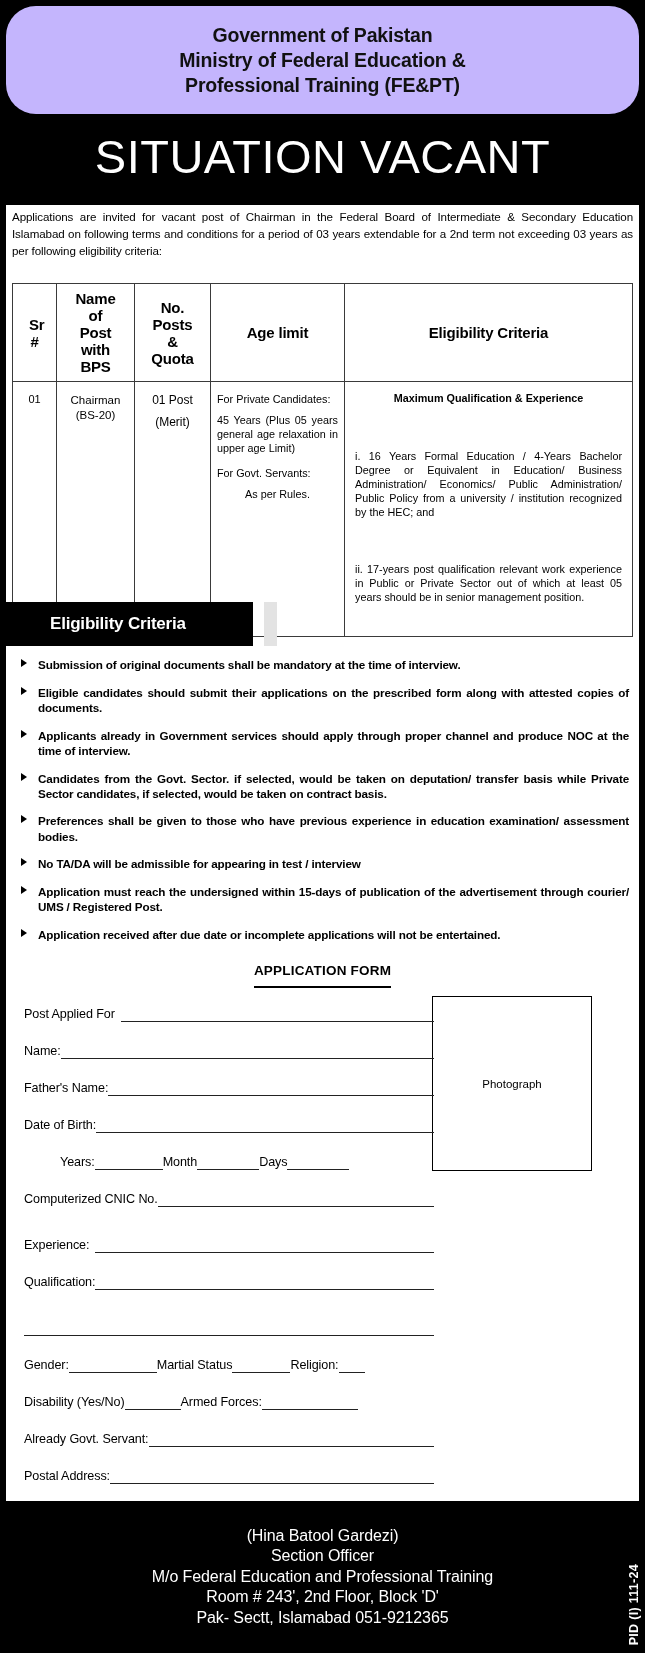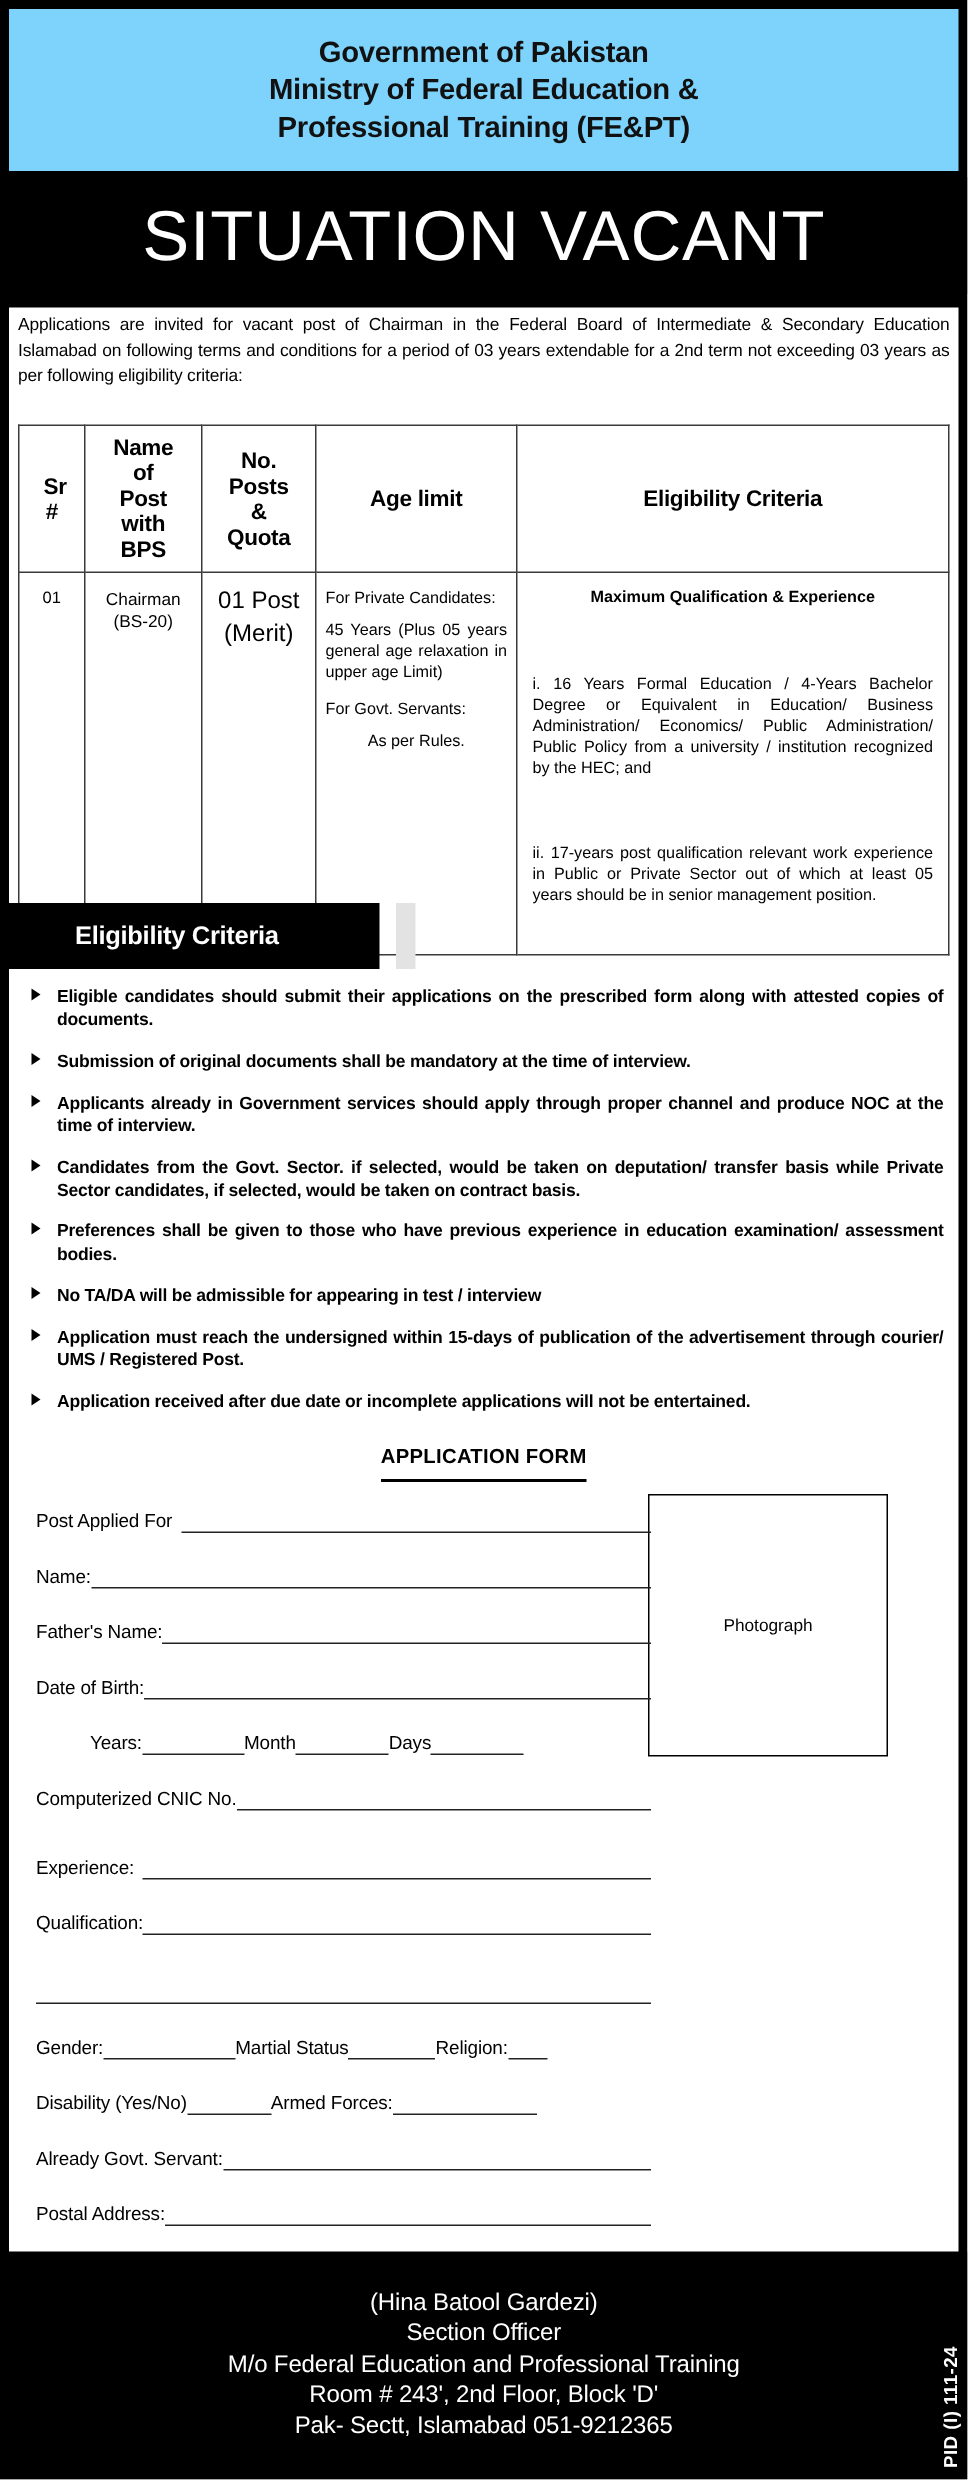--- a/index.html
+++ b/index.html
@@ -19,26 +19,27 @@
     height: 1653px;
     background: #000;
     overflow: hidden;
   }
 
   
   .masthead {
     position: absolute;
     left: 6px; top: 6px; right: 6px;
     height: 108px;
-    background: #7dd3fc;
+    background: #c4b5fd;
     display: flex;
     flex-direction: column;
     align-items: center;
     justify-content: center;
     text-align: center;
+    border-radius: 30px;
   }
   .masthead .line {
     font-family: "Liberation Sans", sans-serif;
     font-weight: bold;
     font-size: 19.5px;
     line-height: 25px;
     letter-spacing: -0.2px;
     color: #111;
   }
 
@@ -101,21 +102,21 @@
     padding: 6px 16px;
     letter-spacing: -0.2px;
   }
   .col-sr    { width: 44px; }
   .col-name  { width: 78px; }
   .col-posts { width: 76px; }
   .col-age   { width: 134px; }
 
   td.c-sr    { text-align: center; font-size: 11px; padding-top: 11px; }
   td.c-name  { text-align: center; font-size: 11.5px; line-height: 15px; padding-top: 11px; }
-  td.c-posts { text-align: center; font-size: 16px; line-height: 15px; padding-top: 11px; }
+  td.c-posts { text-align: center; font-size: 12px; line-height: 15px; padding-top: 11px; }
   td.c-age   { font-size: 10.8px; line-height: 14px; padding: 10px 6px 0 6px; height: 255px; }
   td.c-elig  { font-size: 10.8px; line-height: 14px; padding: 10px 10px 0 10px; }
 
   .c-age .hd { font-weight: normal; text-align: left; margin-bottom: 7px; }
   .c-age .bd { text-align: justify; margin-bottom: 11px; }
   .c-age .ctr { text-align: center; }
 
   .c-elig .hd {
     font-weight: bold; text-align: center;
     line-height: 13.5px; margin-bottom: 12px;
@@ -322,22 +323,22 @@
     </table>
 
     <div class="sec-head-wrap">
       <div class="sec-head">
         <span class="t">Eligibility Criteria</span>
       </div>
       <div class="sec-stripe"></div>
     </div>
 
     <ul class="rules">
+      <li><span class="bullet"></span><span>Submission of original documents shall be mandatory at the time of interview.</span></li>
       <li><span class="bullet"></span><span>Eligible candidates should submit their applications on the prescribed form along with attested copies of documents.</span></li>
-      <li><span class="bullet"></span><span>Submission of original documents shall be mandatory at the time of interview.</span></li>
       <li><span class="bullet"></span><span>Applicants already in Government services should apply through proper channel and produce NOC at the time of interview.</span></li>
       <li><span class="bullet"></span><span>Candidates from the Govt. Sector. if selected, would be taken on deputation/ transfer basis while Private Sector candidates, if selected, would be taken on contract basis.</span></li>
       <li><span class="bullet"></span><span>Preferences shall be given to those who have previous experience in education examination/ assessment bodies.</span></li>
       <li><span class="bullet"></span><span>No TA/DA will be admissible for appearing in test / interview</span></li>
       <li><span class="bullet"></span><span>Application must reach the undersigned within 15-days of publication of the advertisement through courier/ UMS / Registered Post.</span></li>
       <li><span class="bullet"></span><span>Application received after due date or incomplete applications will not be entertained.</span></li>
     </ul>
 
     <div class="form-title">
       <span>APPLICATION FORM</span>

